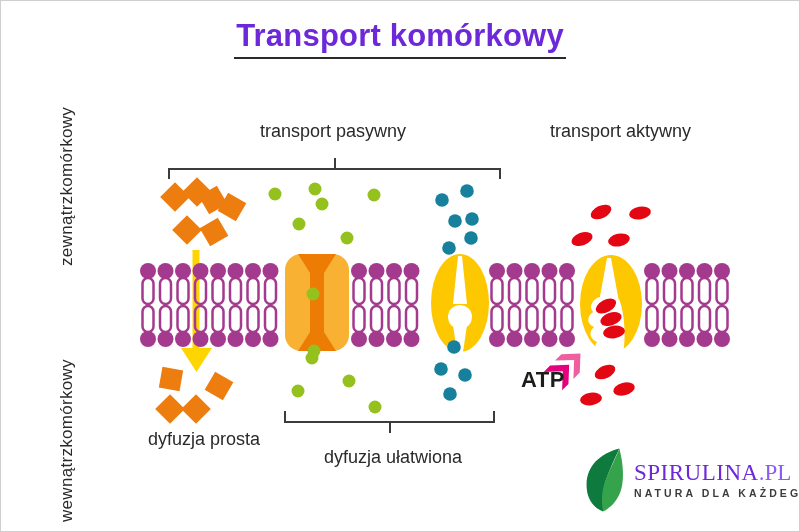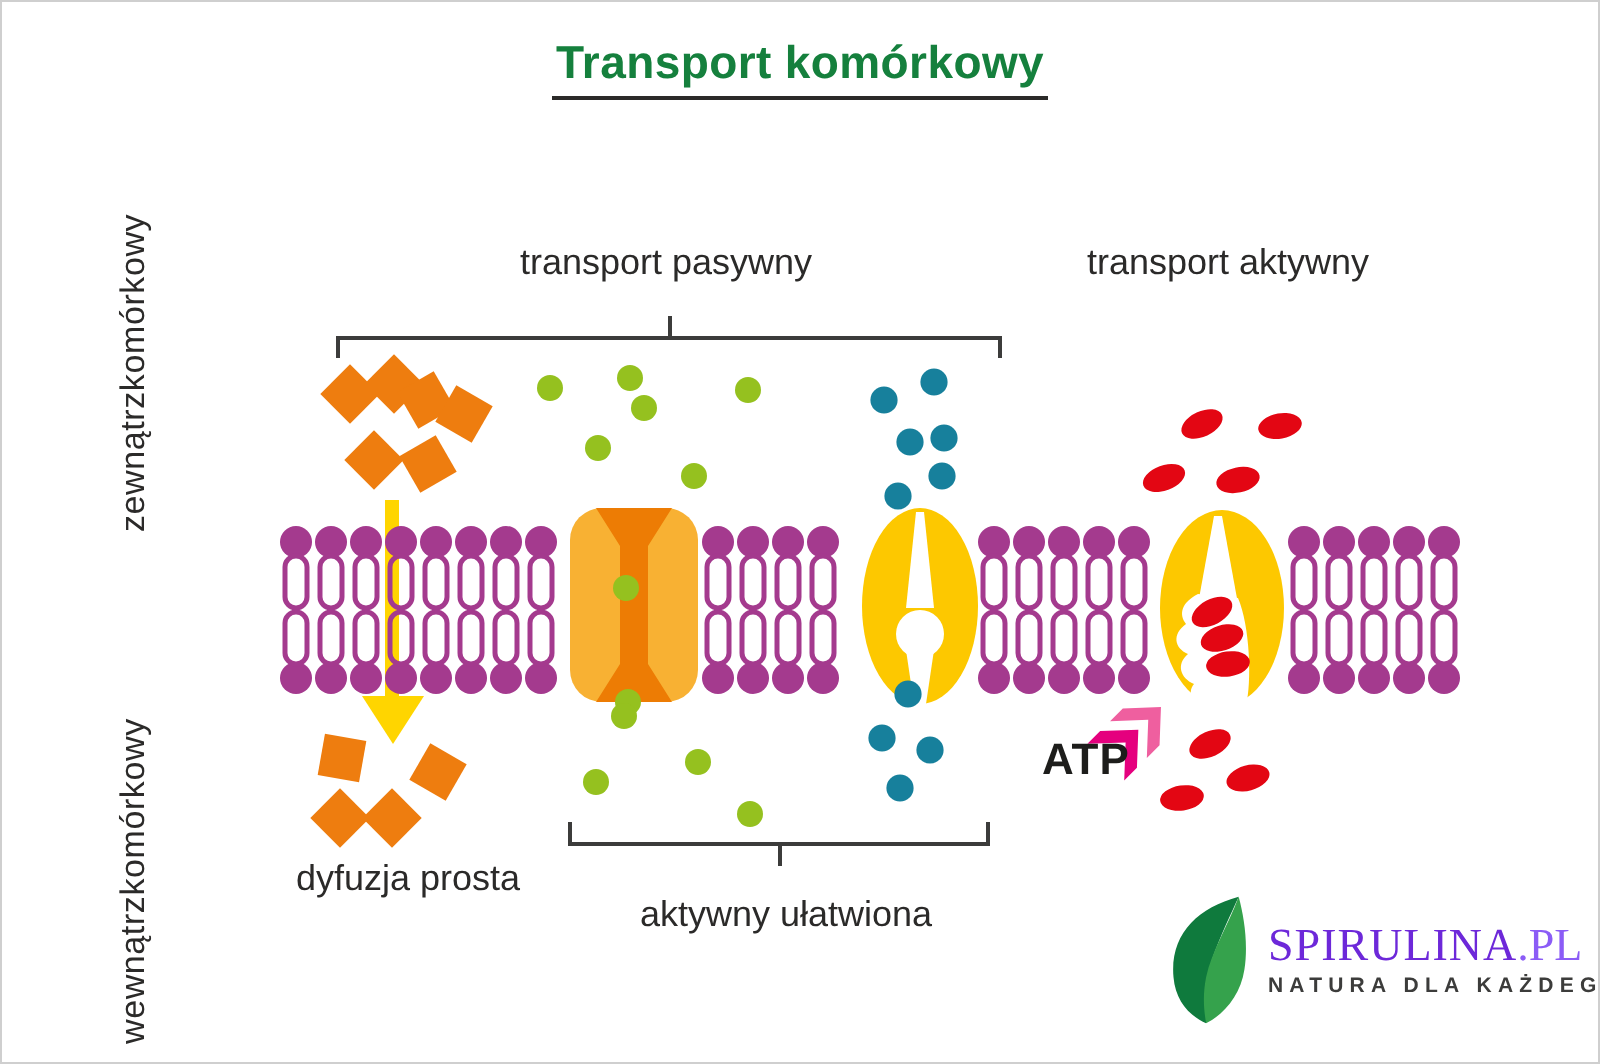--- a/index.html
+++ b/index.html
@@ -1,19 +1,19 @@
 <!DOCTYPE html>
 <html><head>
 <meta charset="utf-8">
 <style>
   html,body{margin:0;padding:0;background:#fff;font-family:"Liberation Sans","DejaVu Sans",sans-serif;}
   .canvas{position:relative;width:798px;height:530px;border:1px solid #cfcfcf;background:#fff;overflow:hidden;}
   .abs{position:absolute;}
   .title-wrap{top:17px;left:0;width:100%;text-align:center;}
-  .title{display:inline-block;font-size:23px;font-weight:bold;color:#15803d;border-bottom:2.5px solid #2b2a29;padding:0 2px 3px 2px;letter-spacing:.2px;}
+  .title{display:inline-block;font-size:31px;font-weight:bold;color:#6d28d9;border-bottom:2.5px solid #2b2a29;padding:0 2px 3px 2px;letter-spacing:.2px;}
   .vlabel{left:56px;writing-mode:vertical-rl;transform:rotate(180deg);font-size:17px;color:#2b2a29;text-align:center;letter-spacing:.3px;}
   .vlabel.outside{top:88px;height:195px;}
   .vlabel.inside{top:350px;height:180px;}
   .seclabel{font-size:18px;color:#2b2a29;text-align:center;}
   .bracket{border-color:#3c3c3b;border-style:solid;border-width:0;}
   .bracket .tick{position:absolute;left:50%;width:2px;background:#3c3c3b;margin-left:-1px;}
   .bracket-passive{left:167px;top:167px;width:329px;height:9px;border-top-width:2px;border-left-width:2px;border-right-width:2px;}
   .bracket-passive .tick{top:-12px;height:12px;}
   .bracket-facilitated{left:283px;top:410px;width:207px;height:10px;border-bottom-width:2px;border-left-width:2px;border-right-width:2px;}
   .bracket-facilitated .tick{top:100%;height:12px;}
@@ -199,32 +199,32 @@
   </svg>
 
   <div class="abs title-wrap">
     <span class="title">Transport komórkowy</span>
   </div>
 
   <div class="abs vlabel outside">zewnątrzkomórkowy</div>
   <div class="abs vlabel inside">wewnątrzkomórkowy</div>
 
   <div class="abs seclabel" style="left:167px;top:120px;width:330px;">transport pasywny</div>
-  <div class="abs seclabel" style="left:520px;top:120px;width:186px;">transport aktywny</div>
+  <div class="abs seclabel" style="left:504px;top:120px;width:186px;text-align:right;">transport aktywny</div>
 
   <div class="abs bracket bracket-passive">
     <div class="tick"></div>
   </div>
 
   <div class="abs bracket bracket-facilitated">
     <div class="tick"></div>
   </div>
 
   <div class="abs seclabel" style="left:120px;top:428px;width:166px;">dyfuzja prosta</div>
-  <div class="abs seclabel" style="left:294px;top:446px;width:196px;">aktywny ułatwiona</div>
+  <div class="abs seclabel" style="left:294px;top:446px;width:196px;">dyfuzja ułatwiona</div>
 
   <div class="abs atp-label">ATP</div>
 
   <div class="abs logo">
     <svg width="46" height="70" viewBox="0 0 48 70">
       <path d="M40,2 C18,8 4,22 6,44 C7,56 14,64 23,68 C24,56 22,46 26,35 C31,21 36,11 40,2 Z" fill="#0f7a3d"></path>
       <path d="M40,2 C34,18 26,30 23,44 C21,54 22,62 23,68 C33,63 41,53 43,40 C45,27 43,13 40,2 Z" fill="#35a24c"></path>
     </svg>
     <div class="logo-text">
       <div class="brand-line">

